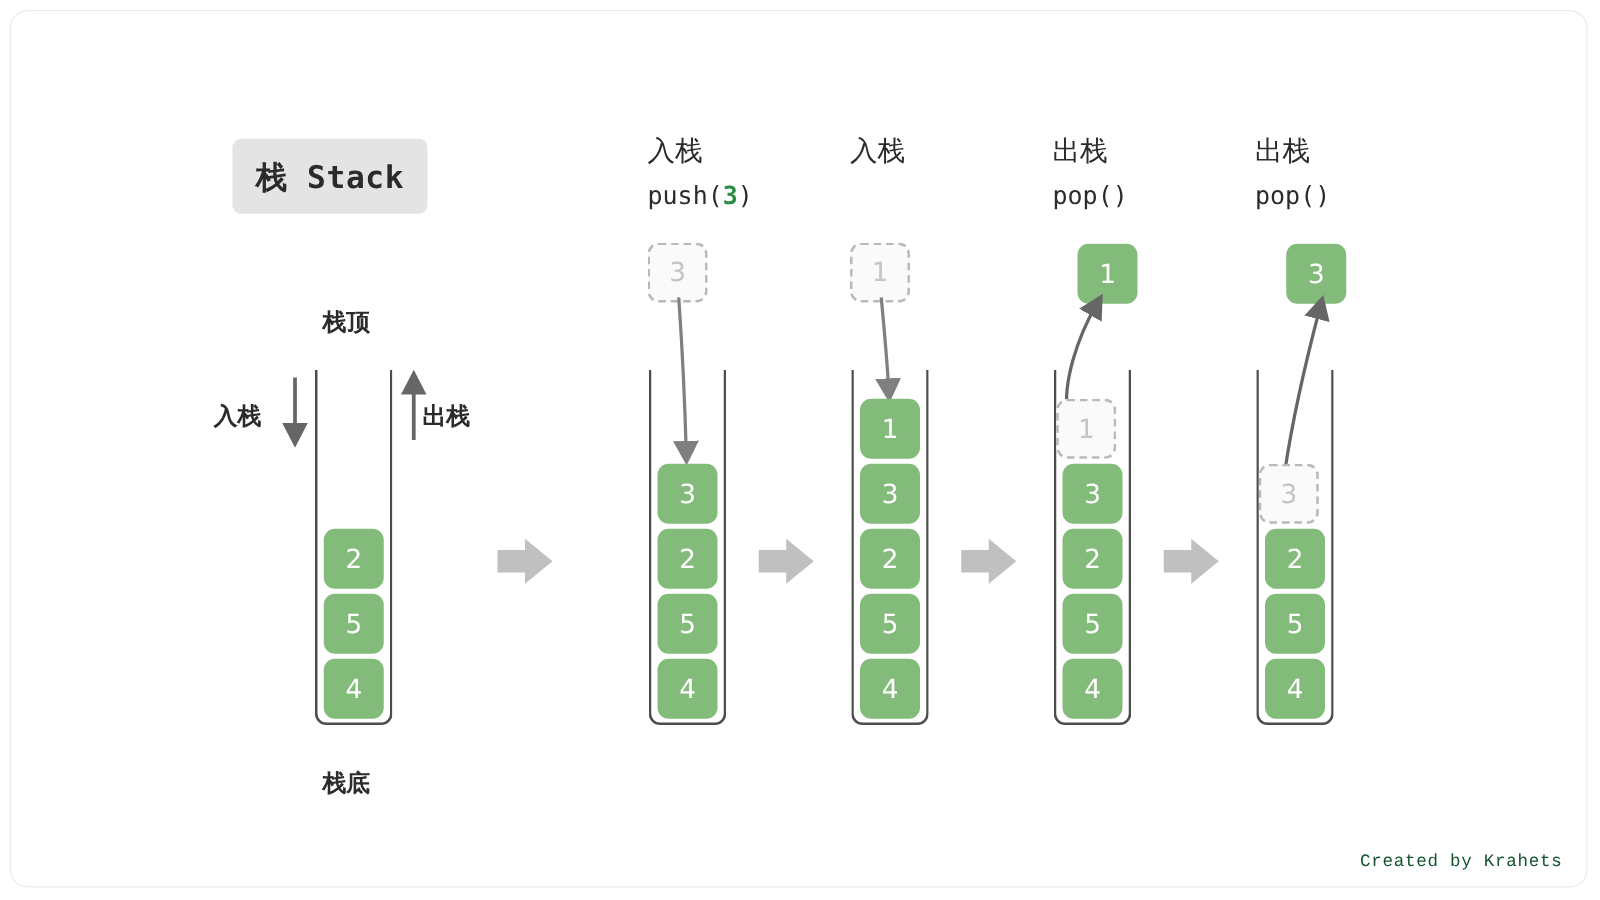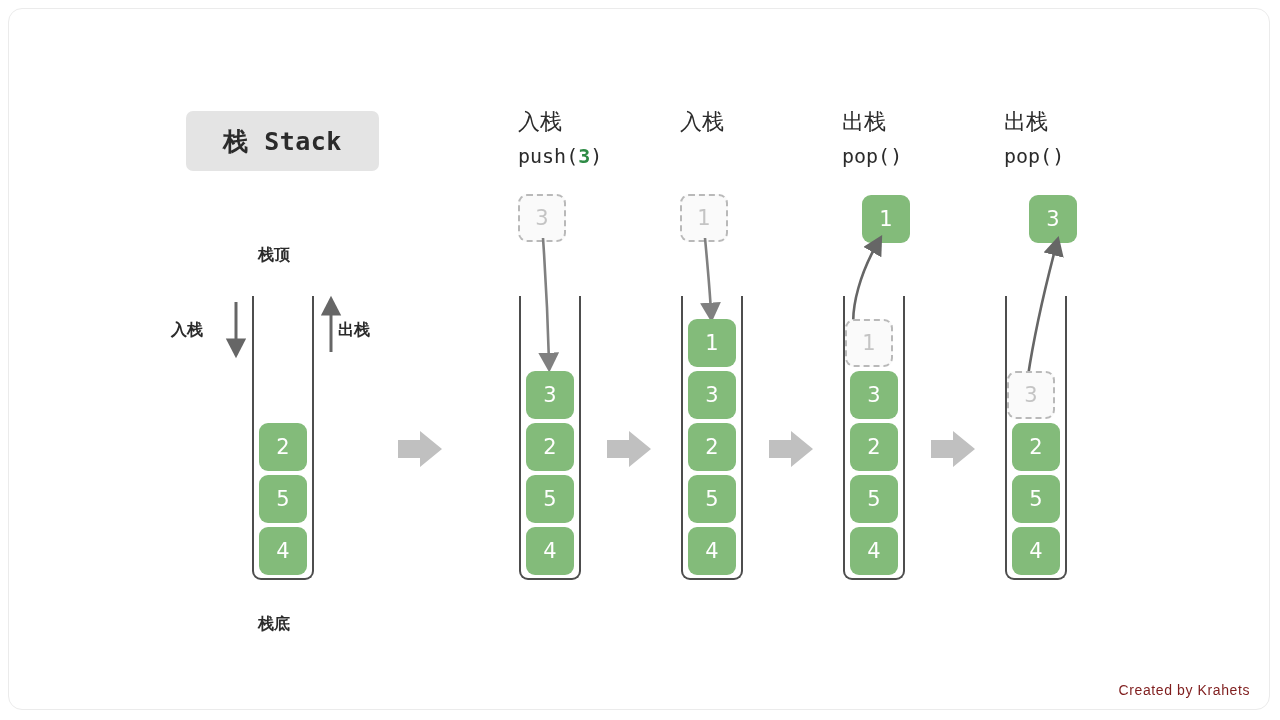--- a/index.html
+++ b/index.html
@@ -21,37 +21,37 @@
     background: #ffffff;
     border: 1px solid #ebebeb;
     border-radius: 14px;
     box-sizing: border-box;
   }
 
   
   .title-badge {
     position: absolute;
     left: 186px; top: 111px;
-    width: 193px; height: 60px;
+    width: 156px; height: 60px;
     background: #e4e4e4;
     border-radius: 7px;
     display: flex; align-items: center; justify-content: center;
     font-family: "DejaVu Sans Mono", "Liberation Mono", monospace;
     font-size: 25px;
     font-weight: bold;
     color: #2b2b2b;
     letter-spacing: 0.5px;
   }
 
   
   .cjk-label {
     position: absolute;
     font-family: "DejaVu Sans", "Liberation Sans", sans-serif;
     font-weight: bold;
-    font-size: 16px;
+    font-size: 19px;
     color: #2b2b2b;
     white-space: nowrap;
   }
 
   .col-head {
     position: absolute;
     width: 160px;
     text-align: left;
     white-space: nowrap;
   }
@@ -103,23 +103,23 @@
     border: 2px dashed #b9b9b9;
   }
 
   
   .flow-arrow { position: absolute; }
 
   
   .watermark {
     position: absolute;
     right: 30px; bottom: 22px;
-    font-family: Liberation Sans, sans-serif;
+    font-family: Liberation Mono, monospace;
     font-size: 14px;
-    color: #7f1d1d;
+    color: #14532d;
     letter-spacing: 0.6px;
   }
 
   svg { overflow: visible; }
 </style>
 </head>
 <body>
 
 <div id="canvas">
   <div class="card"></div>

